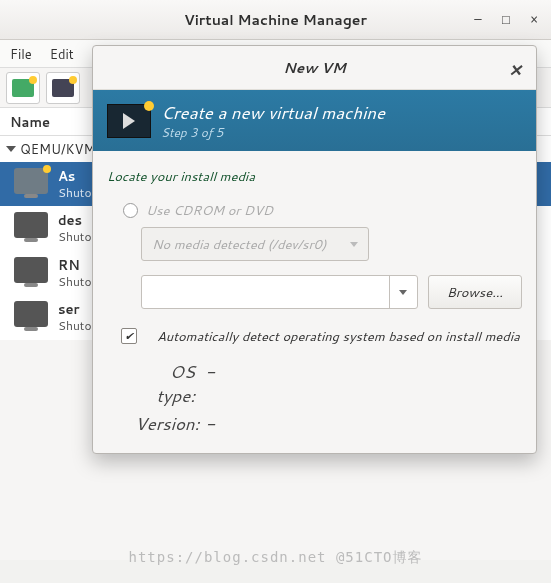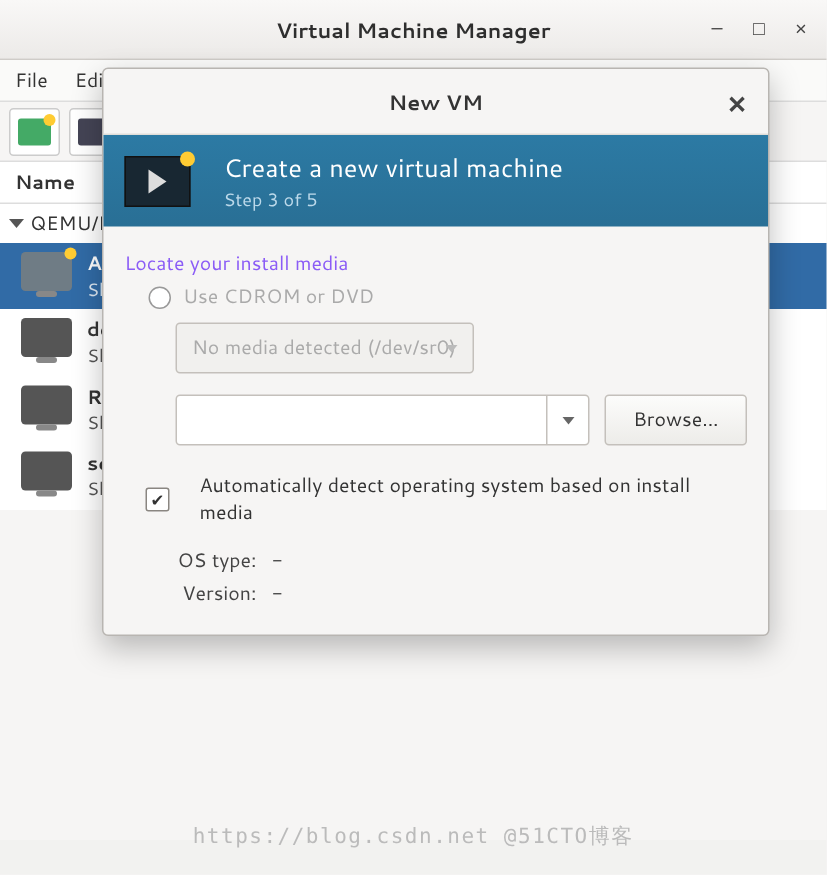--- a/index.html
+++ b/index.html
@@ -27,54 +27,54 @@
 .vm-mon.active{ background:#6f7c85;}
 .vm-mon.active::before{content:''; position:absolute; top:-3px; right:-3px; width:8px;height:8px;border-radius:50%;background:#ffcc33;}
 .vm-label { display:flex; flex-direction:column; line-height:1.3; }
 .vm-name { font-weight:bold; }
 .vm-state { font-size:12px; color:#555; }
 .vm-row.selected .vm-state { color:#dce7f2; }
 
 .arrow { width: 0; height: 0; border-top: 5px solid transparent; border-bottom: 5px solid transparent; border-left: 6px solid #555; transform: rotate(90deg); }
 
 
-.modal { position:absolute; left:68px; top:45px; width:445px; background:#f6f5f4; border:1px solid #b8b5b1; border-radius:4px; box-shadow: 0 8px 20px rgba(0,0,0,.25); }
+.modal { position:absolute; left:92px; top:45px; width:445px; background:#f6f5f4; border:1px solid #b8b5b1; border-radius:4px; box-shadow: 0 8px 20px rgba(0,0,0,.25); font-style: italic; }
 .modal-title { height:44px; display:flex; align-items:center; justify-content:center; position:relative; font-weight:bold; font-size:14px; color:#333; border-bottom:1px solid #e0ded9;}
 .modal-close { position:absolute; right:14px; top:12px; font-size:16px; color:#444;}
 
-.modal-header { background:#2c7aa4; background: linear-gradient(#2c7aa4,#296f95); color:#fff; padding: 10px 14px; display:flex; align-items:center; gap:22px; }
+.modal-header { background:#2c7aa4; background: linear-gradient(#2c7aa4,#296f95); color:#fff; padding: 10px 14px; display:flex; align-items:center; gap:10px; }
 .modal-header .big-icon { width:44px; height:34px; background:#182732; border:1px solid #111; display:flex; align-items:center; justify-content:center; position:relative;}
 .big-icon .play { width:0;height:0;border-top:8px solid transparent;border-bottom:8px solid transparent;border-left:12px solid #ddd;}
 .big-icon::after{content:'';position:absolute;top:-4px;right:-4px;width:10px;height:10px;border-radius:50%;background:#ffcc33;}
 .modal-header h2 { font-size:17px; font-weight:normal;}
 .step { font-size:12px; color:#bcd9ea;}
 
 .modal-body { padding: 16px 14px 14px 14px; }
-.section-label { color:#8b5cf6; margin-bottom:4px; }
+.section-label { color:#14532d; margin-bottom:16px; }
 .radio-row { display:flex; align-items:center; gap:8px; margin: 4px 0 8px 16px;}
 .radio { width:15px; height:15px; border-radius:50%; border:1px solid #999; background:#fff; flex-shrink:0; display:flex;align-items:center;justify-content:center;}
 .radio.checked::after { content:''; width:7px;height:7px;border-radius:50%; background:#333;}
 .disabled { color:#aaa; }
 
 .combo, .input-box { height:34px; border:1px solid #c4c0bb; border-radius:3px; background:#fff; display:flex; align-items:center; padding:0 10px; position:relative;}
 .combo.disabled { background:#f1f0ee; color:#aaa;}
 .drop-handle { position:absolute; right:0; top:0; width:28px; height:100%; border-left:1px solid #c4c0bb; display:flex;align-items:center;justify-content:center;}
 .tri { width:0;height:0;border-left:4px solid transparent;border-right:4px solid transparent;border-top:5px solid #666;}
 
-.media-combo { margin: 0 0 14px 34px; width: 199px;}
+.media-combo { margin: 0 0 14px 34px; width: 228px;}
 .iso-row { display:flex; gap:10px; margin: 6px 0 18px 34px;}
 .iso-row .combo { flex:1; }
 
 .button { height:34px; padding: 0 18px; border:1px solid #c4c0bb; border-radius:3px; background:linear-gradient(#fcfcfb,#edece9); display:inline-flex;align-items:center;justify-content:center; color:#333;text-align:center; }
 
 .check-row { display:flex; align-items:center; gap:20px; margin: 12px 0 14px 14px;}
 .checkbox { width:16px;height:16px;border:1px solid #8a8681;border-radius:2px;background:#fff;display:flex;align-items:center;justify-content:center;}
 .checkbox.checked::after{content:'✔'; font-size:11px; color:#333; line-height:1;}
 
-.kv { display:flex; gap:10px; margin: 4px 0 4px 28px; font-size:13px; color:#444;}
+.kv { display:flex; gap:10px; margin: 4px 0 4px 28px; font-size:17px; color:#444;}
 .kv .k { width:60px; text-align:right; }
 
 .footer { display:flex; justify-content:flex-end; gap:14px; padding: 18px 14px 20px 14px;}
 
 .watermark { position:absolute; bottom:16px; left:0; width:100%; text-align:center; font-family: monospace; color:#bbb; font-size:14px; letter-spacing:1px; }
 </style>
 </head>
 <body>
 
 <div class="vmm">

